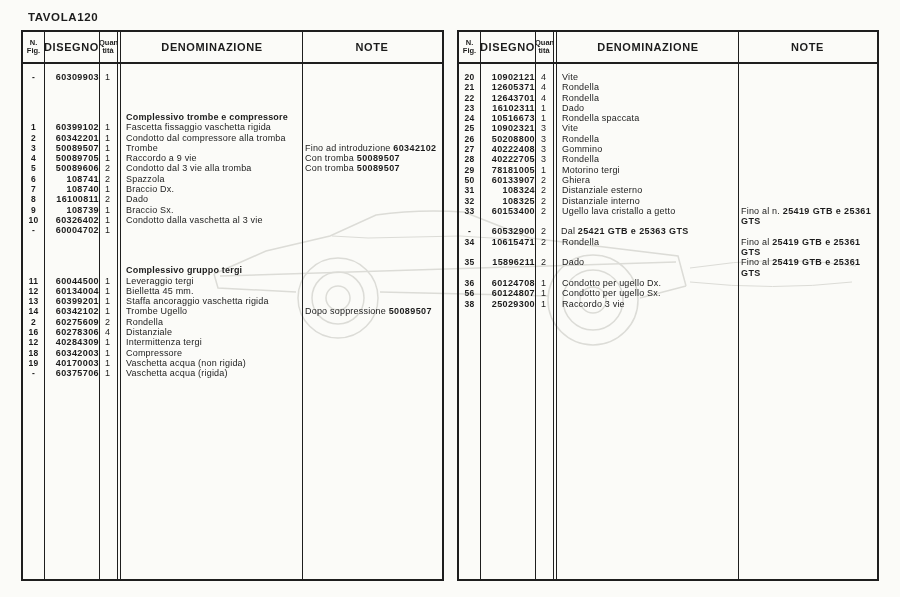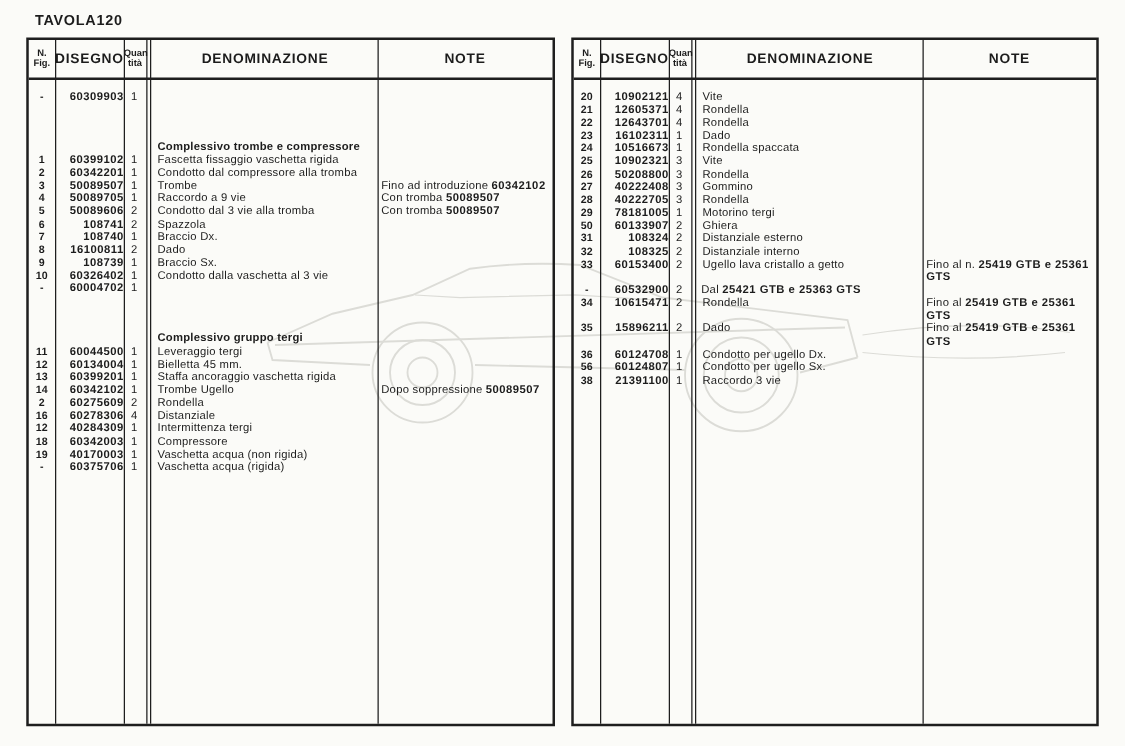--- a/index.html
+++ b/index.html
@@ -494,21 +494,21 @@
         <div class="cell fig">56</div>
         <div class="cell dis">60124807</div>
         <div class="cell qty">1</div>
         <div class="cell den">
           <div>Condotto per ugello Sx.</div>
         </div>
         <div class="cell note"></div>
       </div>
       <div class="row">
         <div class="cell fig">38</div>
-        <div class="cell dis">21391100</div>
+        <div class="cell dis">25029300</div>
         <div class="cell qty">1</div>
         <div class="cell den">
           <div>Raccordo 3 vie</div>
         </div>
         <div class="cell note"></div>
       </div>
     </div>
 </section>
 
 </body></html>

